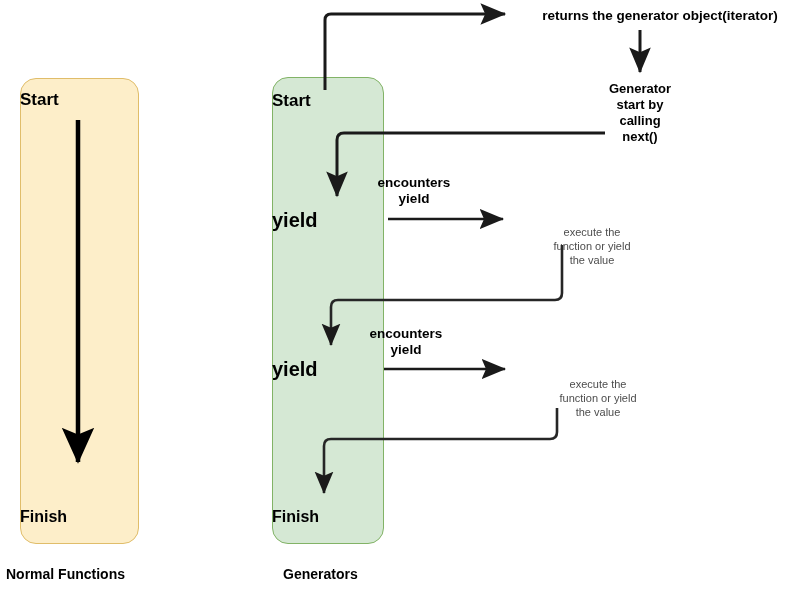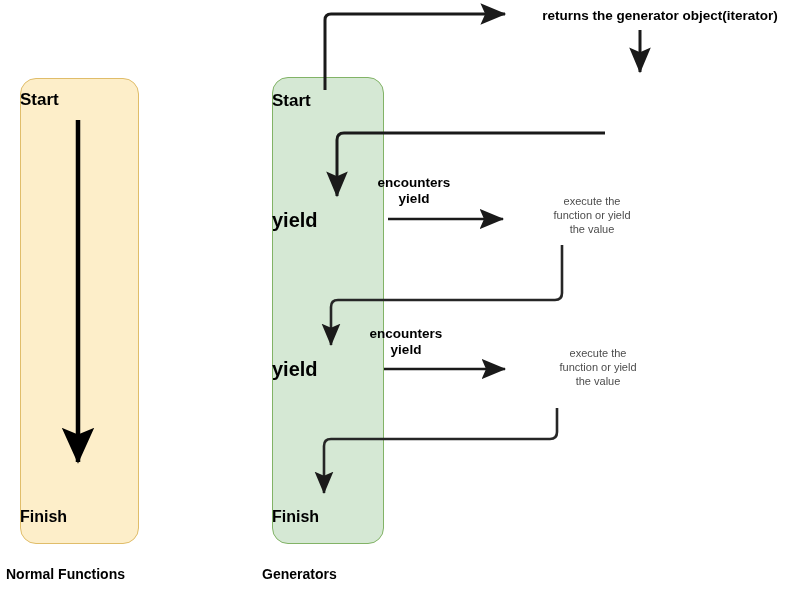--- a/index.html
+++ b/index.html
@@ -60,20 +60,21 @@
     color: #000000;
     text-align: center;
     line-height: 1.22;
   }
   .note-gray {
     position: absolute;
     font-size: 11px;
     color: #4d4d4d;
     text-align: center;
     line-height: 1.25;
+    margin-top: 31px;
   }
   svg.overlay {
     position: absolute;
     left: 0;
     top: 0;
     width: 799px;
     height: 589px;
     pointer-events: none;
   }
 </style>
@@ -85,24 +86,30 @@
   <div class="box" id="normal-box"></div>
   <div class="node-label" style="left:20px; top:90px; width:119px; font-size:17px;">Start</div>
   <div class="node-label" style="left:20px; top:508px; width:119px; font-size:16px;">Finish</div>
   <div class="caption" style="left:6px; top:566px;">Normal Functions</div>
 
   <div class="box" id="generator-box"></div>
   <div class="node-label" style="left:272px; top:91px; width:112px; font-size:17px;">Start</div>
   <div class="node-label" style="left:272px; top:209px; width:112px; font-size:20px; font-weight:bold;">yield</div>
   <div class="node-label" style="left:272px; top:358px; width:112px; font-size:20px; font-weight:bold;">yield</div>
   <div class="node-label" style="left:272px; top:508px; width:112px; font-size:16px;">Finish</div>
-  <div class="caption" style="left:262px; top:566px;">Generators</div>
+  <div class="caption" style="left:283px; top:566px;">Generators</div>
 
   <div class="note-bold" style="left:521px; top:8px; width:278px; text-align:center; font-size:13.5px;">returns the generator object(iterator)</div>
 
+  <div class="note-bold" style="left:576px; top:81px; width:128px; font-size:13px;">
+    <div>Generator</div>
+    <div>start by</div>
+    <div>calling</div>
+    <div>next()</div>
+  </div>
 
   <div class="note-bold" style="left:336px; top:175px; width:156px; font-size:13.5px;">
     <div>encounters</div>
     <div>yield</div>
   </div>
 
   <div class="note-gray" style="left:516px; top:195px; width:152px;">
     <div>execute the</div>
     <div>function or yield</div>
     <div>the value</div>

